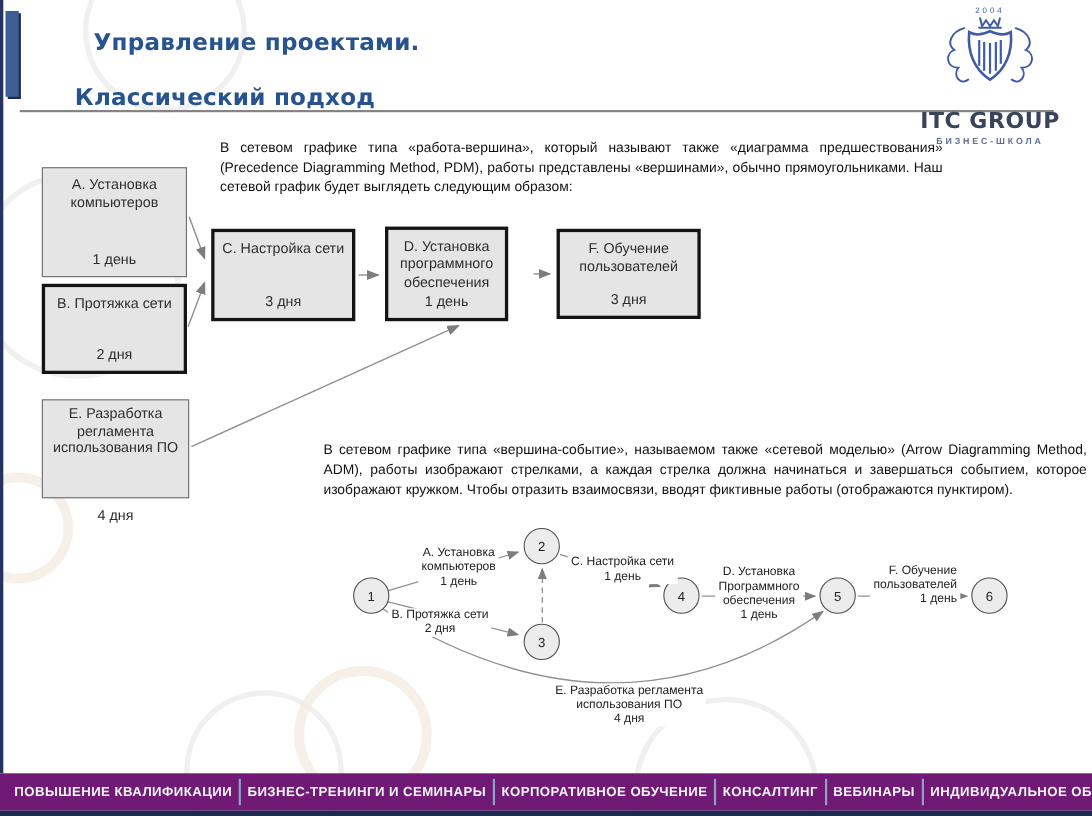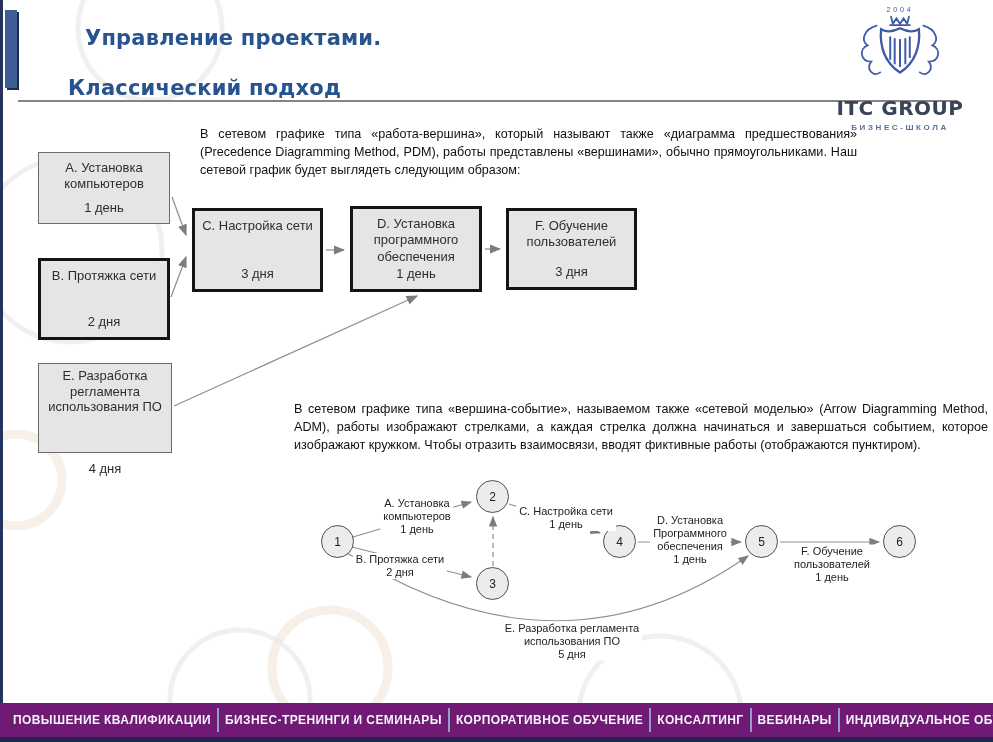--- a/index.html
+++ b/index.html
@@ -27,36 +27,36 @@
   
   .para{position:absolute;font-size:12.6px;line-height:18px;text-align:justify;color:#111;z-index:2;}
   .para.p1{left:200px;top:125px;width:657px;}
   .para.p2{left:294px;top:400px;width:694px;}
   
   .box{position:absolute;background:#e5e5e5;box-sizing:border-box;display:flex;flex-direction:column;
     justify-content:space-between;align-items:center;text-align:center;font-size:13px;color:#2e2e2e;
     padding:7px 3px;z-index:2;line-height:1.25;}
   .box.thin{border:1.5px solid #6b6b6b;}
   .box.thick{border:3px solid #141414;}
-  .box-a{left:38px;top:152px;width:132px;height:72px;text-align:center;}
+  .box-a{left:38px;top:152px;width:132px;height:100px;text-align:center;}
   .box-b{left:38px;top:258px;width:132px;height:82px;}
   .box-c{left:192px;top:208px;width:131px;height:84px;}
-  .box-d{left:350px;top:206px;width:132px;height:86px;}
+  .box-d{left:350px;top:206px;width:112px;height:86px;}
   .box-f{left:506px;top:208px;width:131px;height:82px;}
   .box-e{left:38px;top:363px;width:134px;height:90px;padding:4px 2px;line-height:1.2;gap:46px;}
   
   .node{position:absolute;width:33px;height:33px;border-radius:50%;border:1.6px solid #4f4f4f;
     background:#ececec;box-sizing:border-box;display:flex;align-items:center;justify-content:center;
     font-size:12px;color:#222;z-index:2;}
   .n1{left:321px;top:525px;} .n2{left:476px;top:480px;} .n3{left:476px;top:567px;}
   .n4{left:603px;top:525px;} .n5{left:745px;top:525px;} .n6{left:883px;top:525px;}
   .alabel{position:absolute;transform:translate(-50%,-50%);white-space:pre-line;text-align:center;
     font-size:11px;line-height:13px;color:#222;background:#fff;padding:0 3px;z-index:2;}
   .la{left:417px;top:516px;} .lb{left:400px;top:566px;} .lc{left:566px;top:518px;}
-  .ld{left:690px;top:540px;} .lf{left:832px;top:564px;} .le{left:572px;top:641px;}
+  .ld{left:690px;top:540px;} .lf{left:832px;top:532px;text-align:right;} .le{left:572px;top:641px;}
   
   #edges{position:absolute;inset:0;z-index:1;pointer-events:none;}
   
   .footer-bar{position:absolute;left:0;top:703px;width:993px;height:34px;background:#701a75;
     display:flex;align-items:center;justify-content:space-between;box-sizing:border-box;
     padding:0 13px;z-index:4;}
   .footer-item{color:#f2f4f8;font-size:12px;font-weight:700;letter-spacing:.4px;white-space:nowrap;cursor:pointer;}
   .footer-sep{width:2px;height:24px;background:#8ea2c4;flex:0 0 auto;margin:0 6px;}
   .footer-strip{position:absolute;left:0;top:737px;width:993px;height:5px;background:#1c2a4e;z-index:4;}
 </style>
@@ -175,21 +175,21 @@
 1 день</div>
   <div class="alabel ld">D. Установка
 Программного
 обеспечения
 1 день</div>
   <div class="alabel lf">F. Обучение
 пользователей
 1 день</div>
   <div class="alabel le">Е. Разработка регламента
 использования ПО
-5 дня</div>
+4 дня</div>
 
   <div class="footer-bar">
     <span class="footer-item">ПОВЫШЕНИЕ КВАЛИФИКАЦИИ</span>
     <span class="footer-sep"></span>
     <span class="footer-item">БИЗНЕС-ТРЕНИНГИ И СЕМИНАРЫ</span>
     <span class="footer-sep"></span>
     <span class="footer-item">КОРПОРАТИВНОЕ ОБУЧЕНИЕ</span>
     <span class="footer-sep"></span>
     <span class="footer-item">КОНСАЛТИНГ</span>
     <span class="footer-sep"></span>

